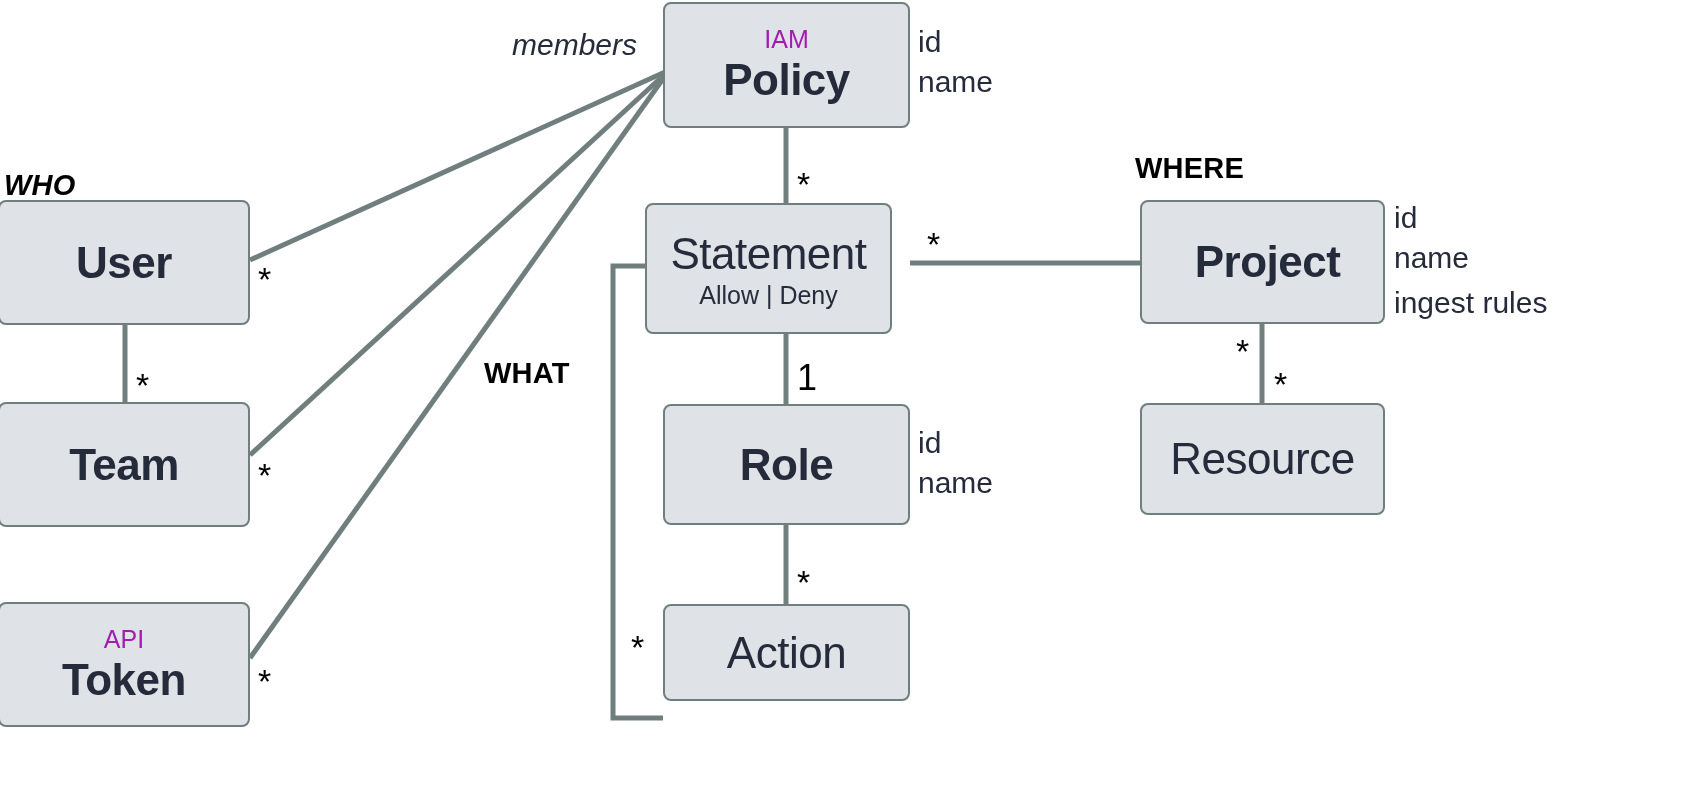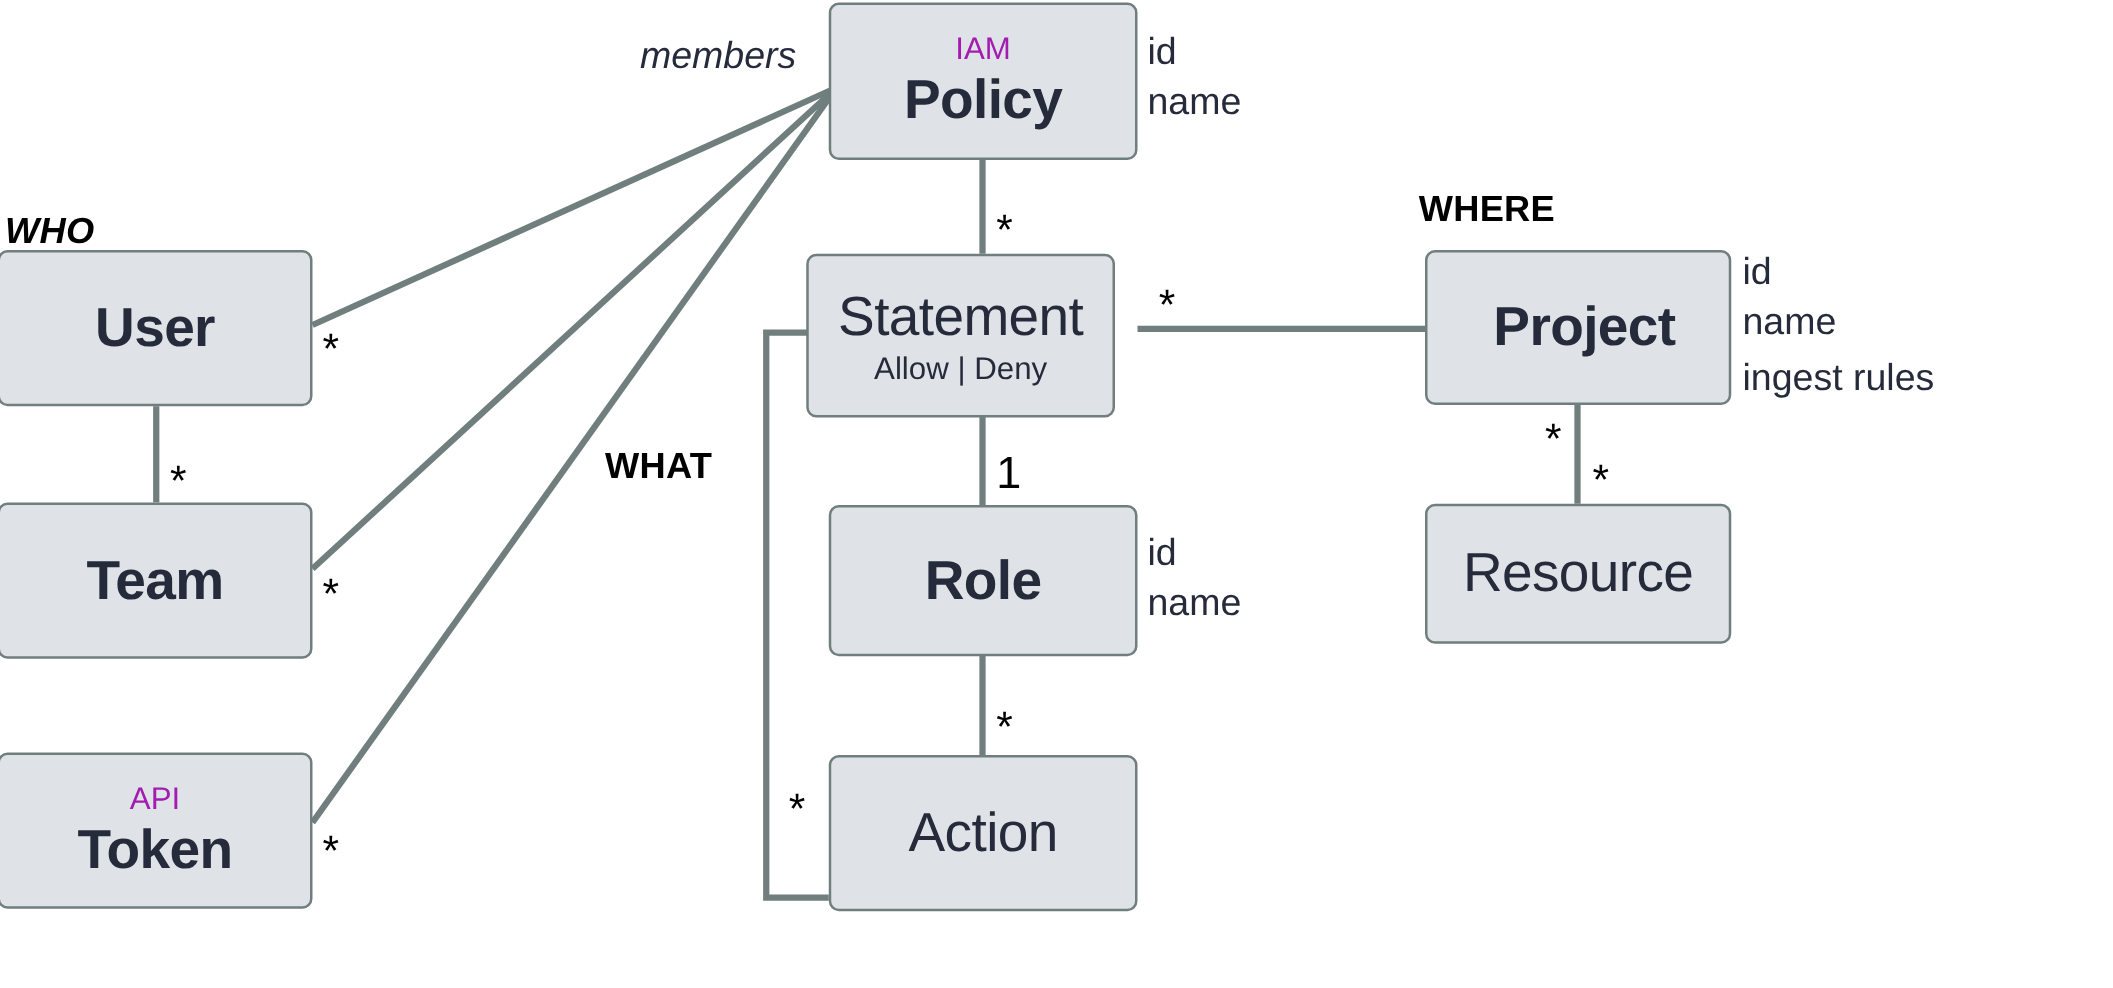--- a/index.html
+++ b/index.html
@@ -147,21 +147,21 @@
 
   <div class="node" style="left:645px; top:203px; width:247px; height:131px;">
     <span class="title plain">Statement</span>
     <span class="foot">Allow | Deny</span>
   </div>
 
   <div class="node" style="left:663px; top:404px; width:247px; height:121px;">
     <span class="title">Role</span>
   </div>
 
-  <div class="node" style="left:663px; top:604px; width:247px; height:125px;justify-content:center;">
+  <div class="node" style="left:663px; top:604px; width:247px; height:97px;justify-content:center;">
     <span class="title plain">Action</span>
   </div>
 
   <div class="node" style="left:1140px; top:200px; width:245px; height:124px;padding-left:10px;">
     <span class="title">Project</span>
   </div>
 
   <div class="node" style="left:1140px; top:403px; width:245px; height:112px;">
     <span class="title plain">Resource</span>
   </div>

